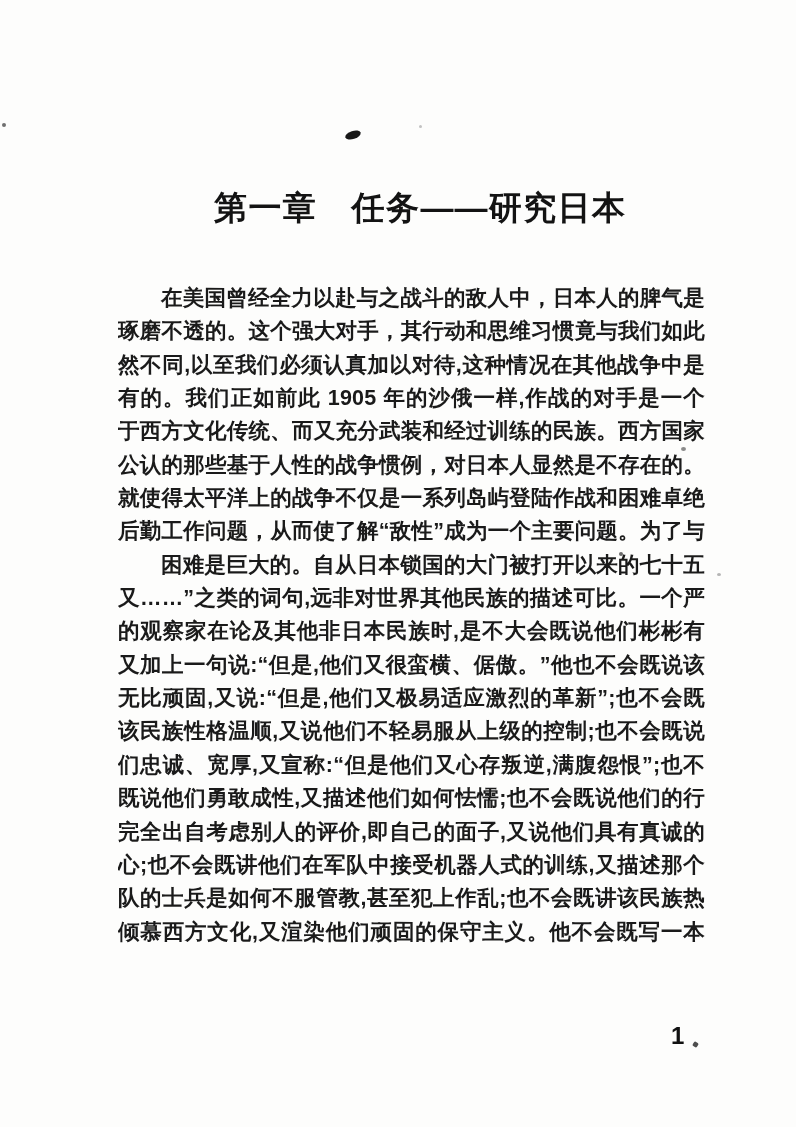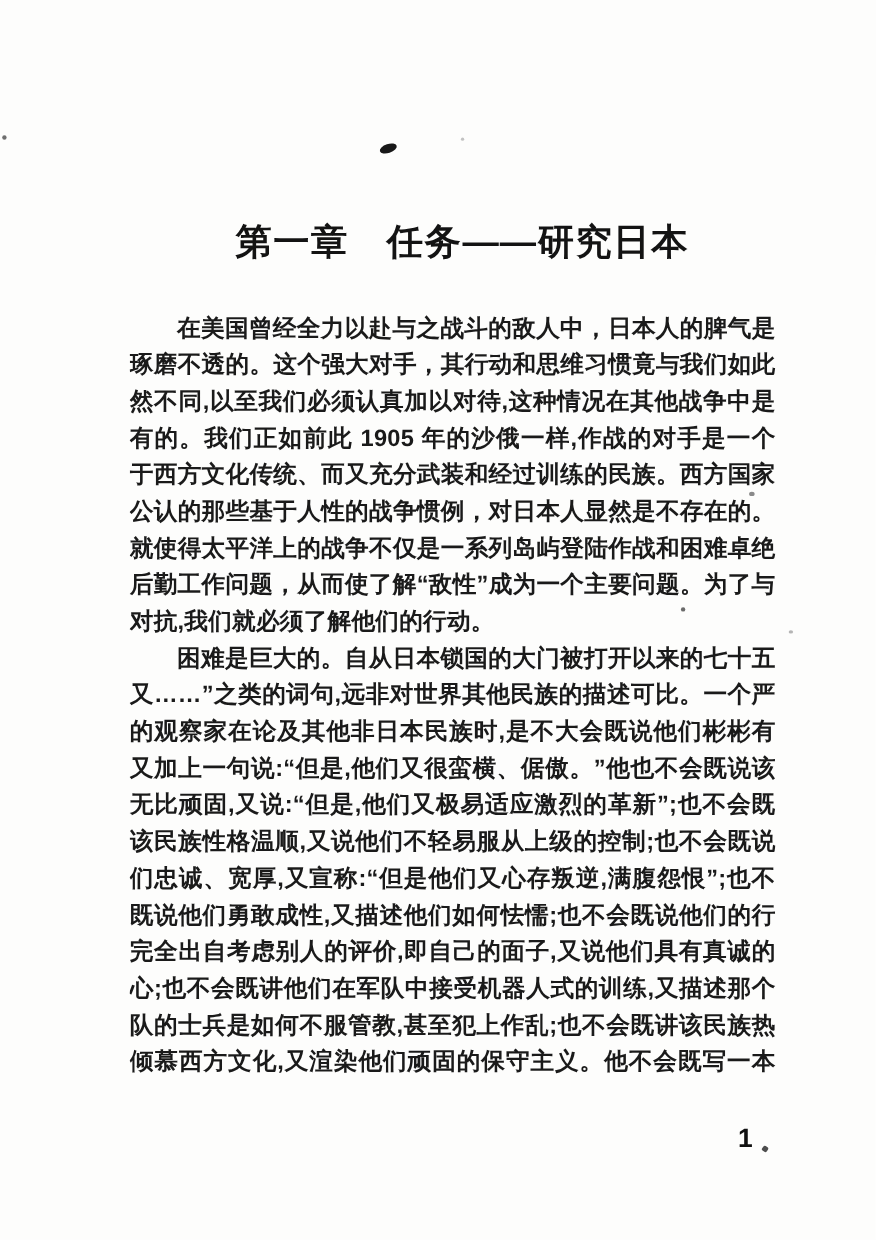--- a/index.html
+++ b/index.html
@@ -10,21 +10,21 @@
   }
   .page {
     position: relative;
     width: 796px; height: 1127px;
     background: #fdfdfc;
     overflow: hidden;
     color: #161616;
   }
   .chapter-title {
     position: absolute;
-    left: 214px; top: 198px;
+    left: 214px; top: 186px;
     width: 412px;
     margin: 0;
     font-size: 33px;
     font-weight: bold;
     letter-spacing: 1px;
     white-space: nowrap;
     text-align: justify;
     text-align-last: justify;
     color: #131313;
   }
@@ -89,21 +89,20 @@
   <div class="body-text">
     <div class="para">
       <div class="line first">在美国曾经全力以赴与之战斗的敌人中，日本人的脾气是最</div>
       <div class="line">琢磨不透的。这个强大对手，其行动和思维习惯竟与我们如此迥</div>
       <div class="line">然不同,以至我们必须认真加以对待,这种情况在其他战争中是没</div>
       <div class="line">有的。我们正如前此 1905 年的沙俄一样,作战的对手是一个不属</div>
       <div class="line">于西方文化传统、而又充分武装和经过训练的民族。西方国家所</div>
       <div class="line">公认的那些基于人性的战争惯例，对日本人显然是不存在的。这</div>
       <div class="line">就使得太平洋上的战争不仅是一系列岛屿登陆作战和困难卓绝的</div>
       <div class="line">后勤工作问题，从而使了解“敌性”成为一个主要问题。为了与之</div>
-      <div class="line short">对抗,我们就必须了解他们的行动。</div>
     </div>
     <div class="para">
       <div class="line first">困难是巨大的。自从日本锁国的大门被打开以来的七十五年</div>
       <div class="line">又……”之类的词句,远非对世界其他民族的描述可比。一个严肃</div>
       <div class="line">的观察家在论及其他非日本民族时,是不大会既说他们彬彬有礼，</div>
       <div class="line">又加上一句说:“但是,他们又很蛮横、倨傲。”他也不会既说该民族</div>
       <div class="line">无比顽固,又说:“但是,他们又极易适应激烈的革新”;也不会既说</div>
       <div class="line">该民族性格温顺,又说他们不轻易服从上级的控制;也不会既说他</div>
       <div class="line">们忠诚、宽厚,又宣称:“但是他们又心存叛逆,满腹怨恨”;也不会</div>
       <div class="line">既说他们勇敢成性,又描述他们如何怯懦;也不会既说他们的行动</div>

